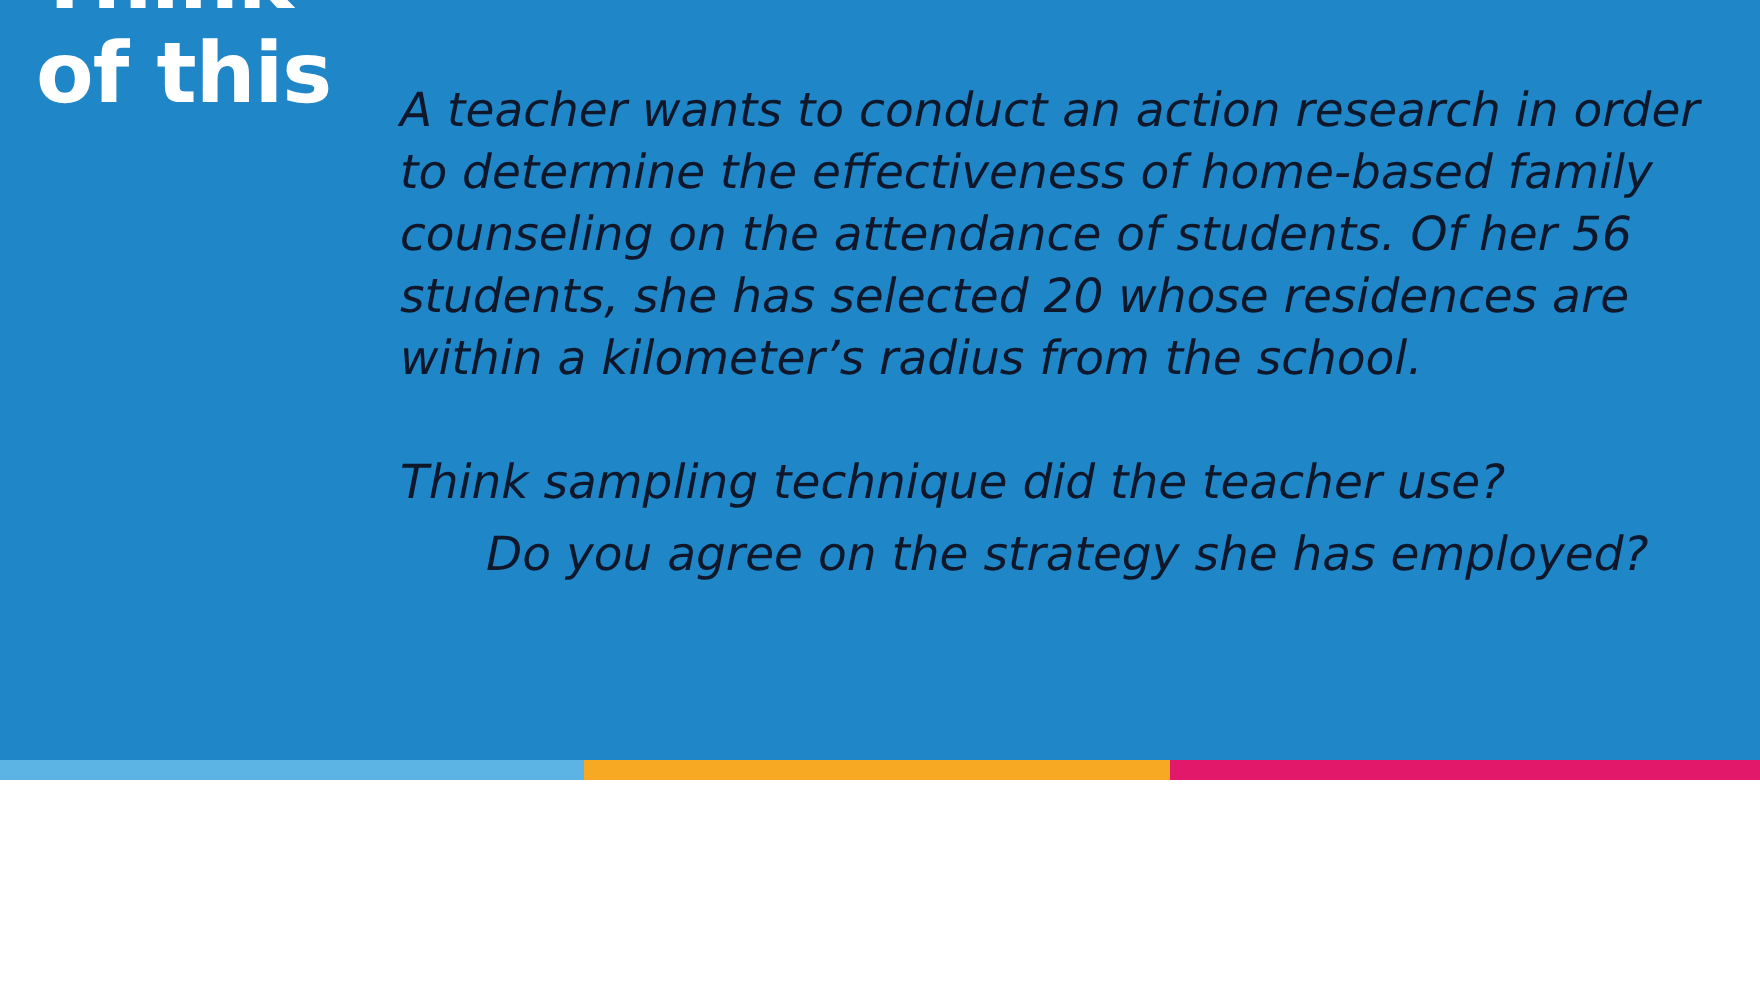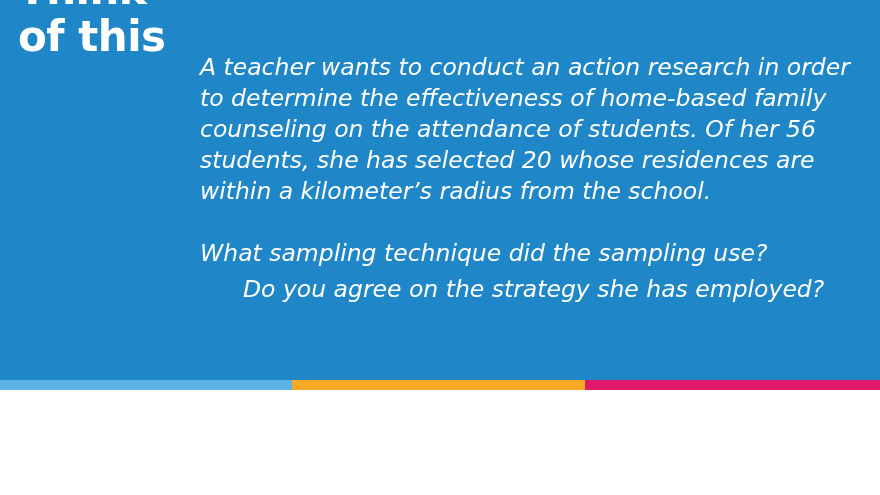--- a/index.html
+++ b/index.html
@@ -35,23 +35,23 @@
     width: 166px;
     color: #ffffff;
     font-weight: bold;
     font-size: 42px;
     line-height: 47px;
     letter-spacing: -0.5px;
   }
   .content-block {
     position: absolute;
     left: 200px;
-    top: 52px;
+    top: 40px;
     width: 650px;
-    color: #ffffff;
+    color: #0f172a;
     font-style: italic;
     font-size: 23.5px;
     line-height: 31px;
   }
   .para {
     margin: 0 0 0 0;
   }
   .spacer {
     height: 31px;
   }
@@ -99,21 +99,21 @@
 
 <div class="slide">
 
   <div class="slide-body">
 
     <div class="title-block">Think of this</div>
 
     <div class="content-block">
       <p class="para">A teacher wants to conduct an action research in order to determine the effectiveness of home-based family counseling on the attendance of students. Of her 56 students, she has selected 20 whose residences are within a kilometer’s radius from the school.</p>
       <div class="spacer"></div>
-      <p class="q-line">What sampling technique did the sampling use?</p>
+      <p class="q-line">Think sampling technique did the teacher use?</p>
       <p class="q-line">Do you agree on the strategy she has employed?</p>
     </div>
 
   </div>
 
   <div class="bar-row">
     <div class="bar-seg-1"></div>
     <div class="bar-seg-2"></div>
     <div class="bar-seg-3"></div>
   </div>

